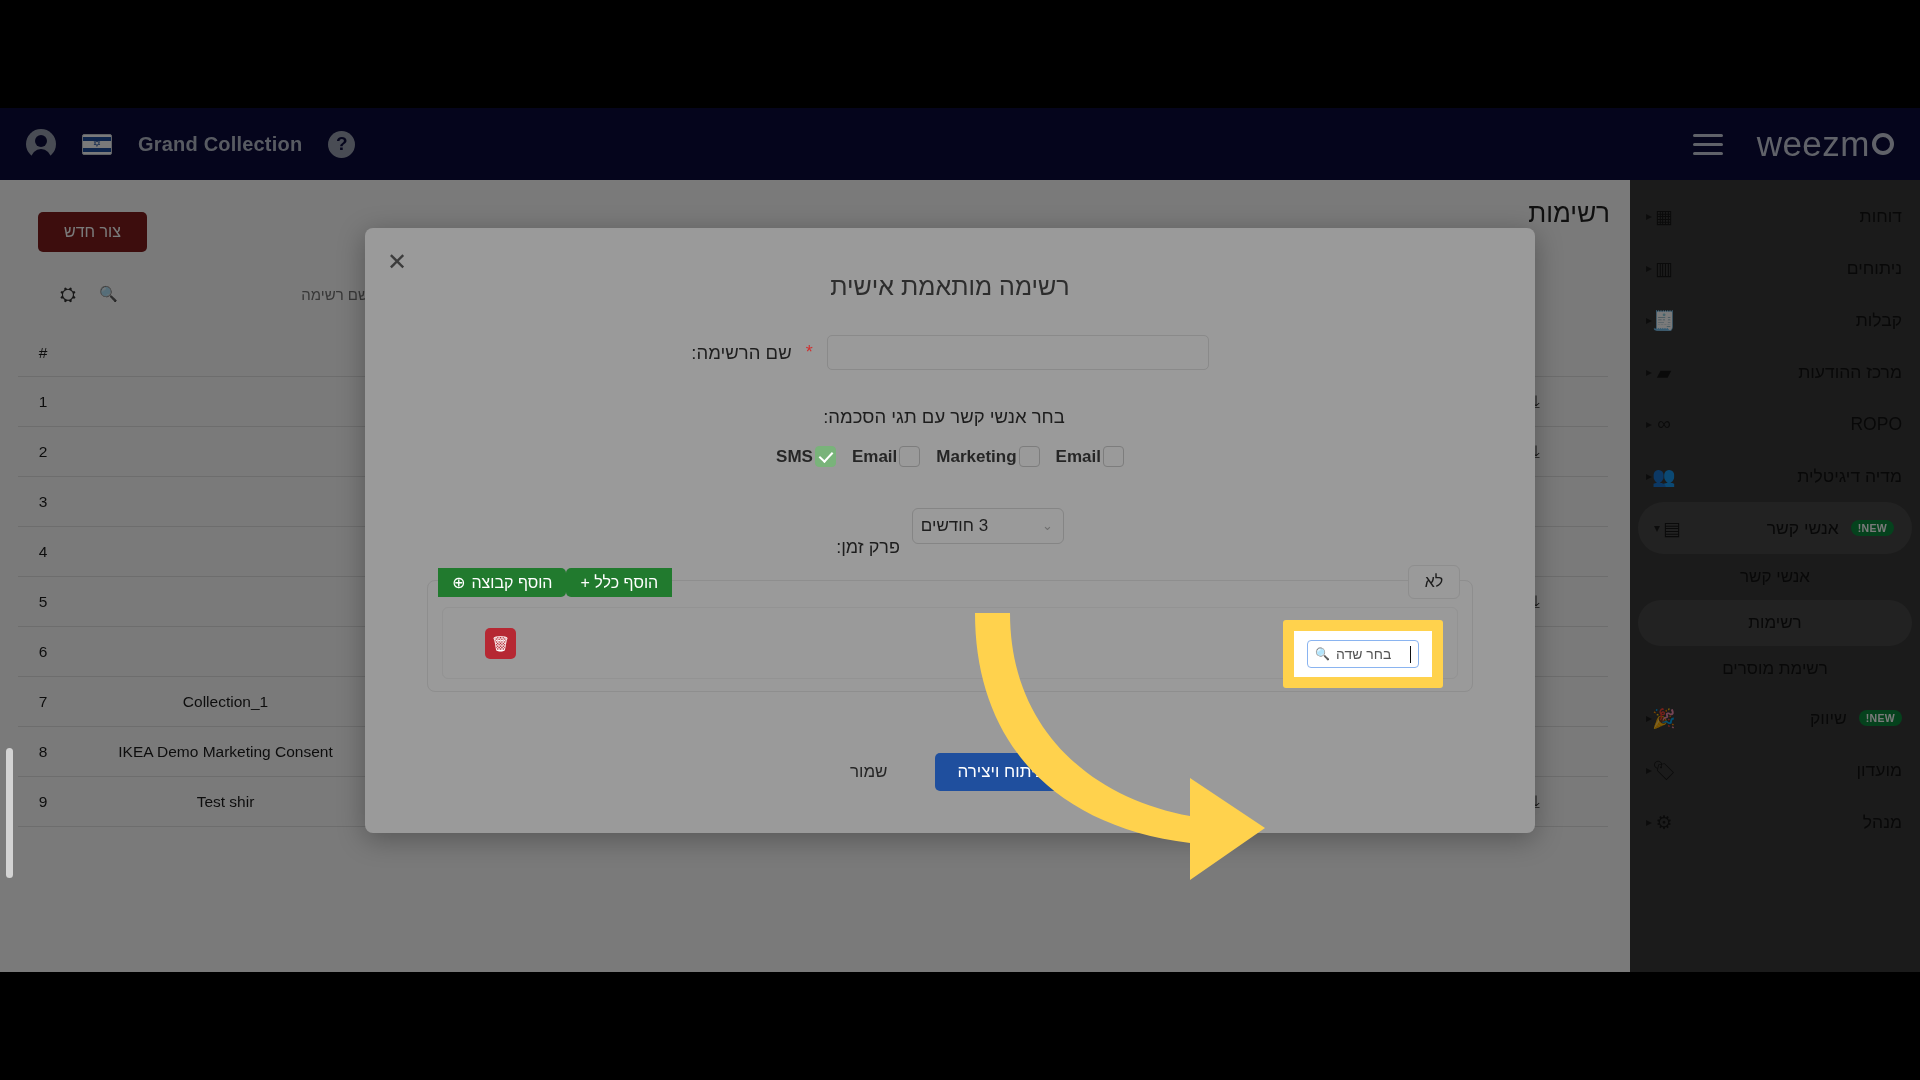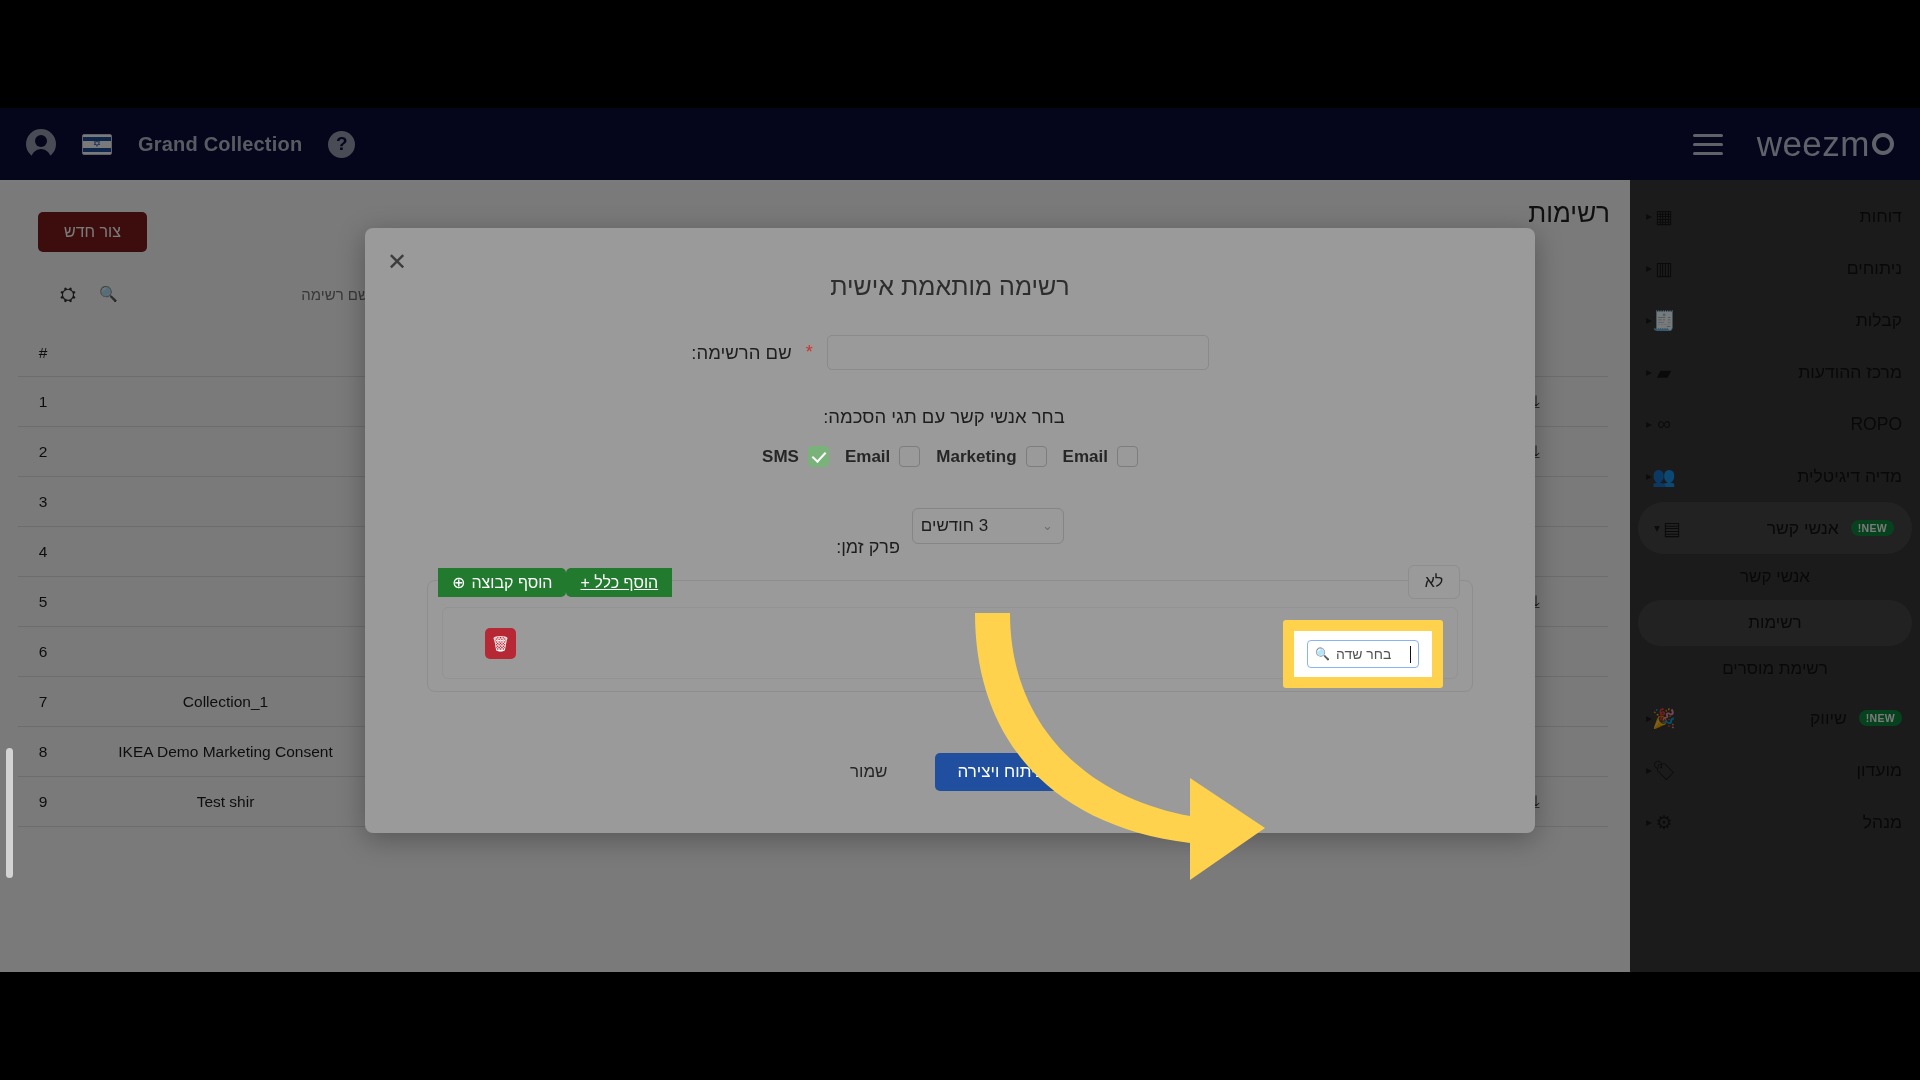--- a/index.html
+++ b/index.html
@@ -99,21 +99,21 @@
   .modal-close { position: absolute; right: auto; left: 22px; top: 22px; font-size: 24px; color: #3c3c3c; cursor: pointer; line-height: 1; font-weight: 300; }
   .modal-title { text-align: center; padding-top: 44px; font-size: 25px; color: #2d2d2d; }
 
   .row-name { display: flex; align-items: center; justify-content: center; gap: 14px; margin-top: 34px; }
   .row-name .lbl { font-size: 18.5px; color: #1f1f1f; white-space: nowrap; }
   .row-name .req { color: #d13030; font-size: 18px; }
   .name-input { width: 382px; height: 35px; border: 1px solid #8a8a8a; border-radius: 5px; background: #9a9a9a; outline: none; padding: 0 10px; font-size: 16px; font-family: inherit; color: #111; }
 
   .consent-title { text-align: center; margin-top: 36px; font-size: 18.5px; color: #1d1d1d; padding-right: 12px; }
   .consent-row { display: flex; align-items: center; justify-content: center; gap: 16px; margin-top: 18px; }
-  .cons { display: flex; align-items: center; gap: 9px; direction: ltr; }
+  .cons { display: flex; align-items: center; gap: 2px; direction: ltr; }
   .cons .cname { font-size: 17px; font-weight: 700; color: #262626; }
   .cbox { width: 21px; height: 21px; border: 1px solid #7d7d7d; border-radius: 4px; background: #9a9a9a; }
   .cbox.on { background: #79b37a; border-color: #79b37a; position: relative; }
   .cbox.on::after { content: ""; position: absolute; left: 6px; top: 2px; width: 6px; height: 11px; border: solid #fff; border-width: 0 2.5px 2.5px 0; transform: rotate(43deg); }
 
   .period-row { display: flex; align-items: center; justify-content: center; gap: 12px; margin-top: 26px; }
   .period-row .lbl { font-size: 18px; color: #1d1d1d; margin-top: 44px; }
   .period-sel {
     width: 152px; height: 36px; border: 1px solid #858585; border-radius: 6px;
     display: flex; align-items: center; justify-content: space-between;
@@ -124,21 +124,21 @@
   .rule-panel {
     margin: 22px 62px 0 62px; border: 1px solid #8e8e8e; border-radius: 8px;
     height: 112px; position: relative; background: #9a9a9a;
   }
   .grp-btns { position: absolute; right: auto; left: 10px; top: -13px; display: flex; direction: rtl; }
   .btn-green {
     background: #217a2e; color: #fff; border: none; height: 29px; padding: 0 14px;
     font-size: 16px; font-family: inherit; display: flex; align-items: center; gap: 6px; cursor: pointer;
   }
   .btn-green.left { border-radius: 0 5px 5px 0; }
-  .btn-green.right { border-radius: 5px 0 0 5px; text-decoration: underline; }
+  .btn-green.right { border-radius: 5px 0 0 5px; }
   .not-sel {
     position: absolute; right: 12px; top: -16px; width: 52px; height: 34px;
     border: 1px solid #8e8e8e; border-radius: 6px; background: #9a9a9a;
     display: flex; align-items: center; justify-content: center; font-size: 16px; color: #1d1d1d; cursor: pointer;
   }
   .inner-rule { position: absolute; right: 14px; left: 14px; top: 26px; height: 72px; border: 1px solid #939393; border-radius: 6px; }
   .del-btn {
     position: absolute; left: 42px; top: 20px; width: 31px; height: 31px;
     background: #b62833; border-radius: 5px; display: flex; align-items: center; justify-content: center;
     color: #fff; font-size: 15px; cursor: pointer;

